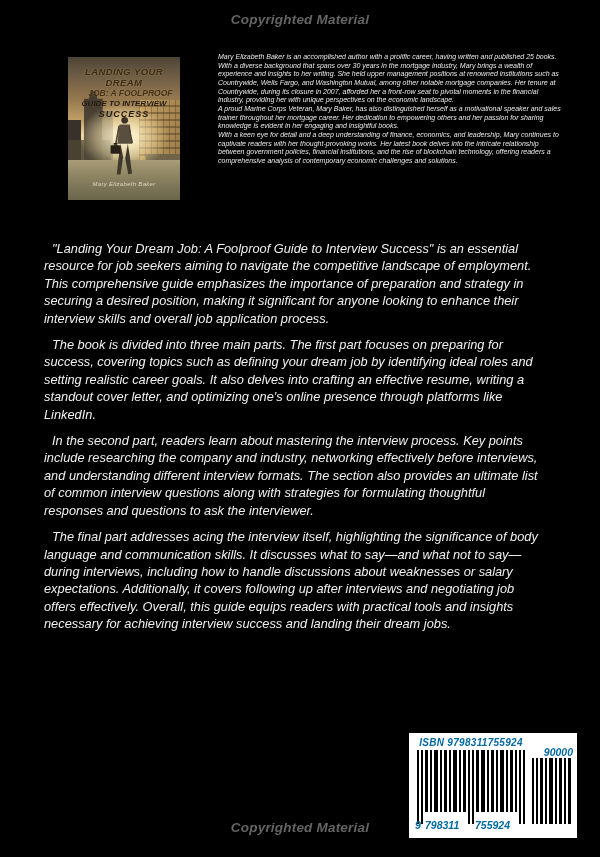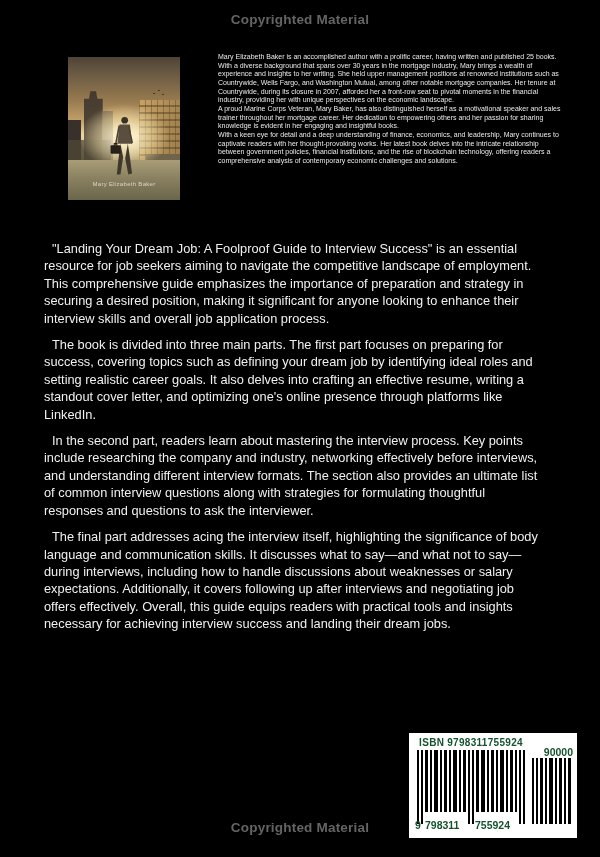--- a/index.html
+++ b/index.html
@@ -1,17 +1,17 @@
 <!DOCTYPE html>
 <html><head>
 <meta charset="utf-8">
 <style>
   html,body{margin:0;padding:0;background:#000;}
   .page{position:relative;width:600px;height:857px;background:#000;overflow:hidden;
-        font-family:"Liberation Sans",sans-serif;}
+        font-family:"Liberation Sans",sans-serif;font-style:italic;}
   .copyright{position:absolute;left:0;width:600px;text-align:center;color:#646464;
              font-size:13.5px;font-weight:bold;letter-spacing:.2px;}
   .copyright.top{top:12px;}
   .copyright.bottom{top:820px;}
 
   
   .cover{position:absolute;left:68px;top:57px;width:112px;height:143px;overflow:hidden;
          background:linear-gradient(180deg,#4d4335 0%,#6b5b44 12%,#96794f 30%,#c3a169 45%,
                     #ecd6a0 55%,#cdb682 63%,#8d8163 74%,#77704f 88%,#615c41 100%);}
   .glow{position:absolute;left:0;top:0;width:100%;height:100%;
@@ -48,21 +48,21 @@
        font-size:7px;line-height:8.65px;}
   .bio p{margin:0;}
 
   
   .desc{position:absolute;left:44px;top:240px;width:500px;color:#f0f0f0;
         font-size:12.8px;line-height:17.4px;}
   .desc p{margin:0 0 9px 0;text-indent:8px;}
 
   
   .barcode-box{position:absolute;left:409px;top:733px;width:168px;height:105px;
-               background:#fff;color:#14532d;}
+               background:#fff;color:#0369a1;}
   .isbn-label{position:absolute;top:4px;left:4px;width:116px;text-align:center;
               font-size:10px;font-weight:bold;letter-spacing:.3px;}
   .main-bc{position:absolute;left:6px;top:17px;width:112px;height:84px;}
   .bc-digits{position:absolute;left:0;bottom:3px;width:112px;display:flex;
              font-size:10.5px;font-weight:bold;}
   .bc-digits span:nth-child(1){width:10px;text-align:left;}
   .bc-digits span:nth-child(2){width:50px;text-align:left;}
   .bc-digits span:nth-child(3){width:50px;text-align:left;}
   .supp-bc{position:absolute;left:122px;top:13px;width:42px;}
   .supp-num{text-align:right;font-size:10.5px;font-weight:bold;}
@@ -90,20 +90,26 @@
     <svg class="man" viewBox="0 0 30 60">
       <circle cx="15" cy="4.5" r="3.2" fill="#3a3227"></circle>
       <path d="M10,8.5 L20,8.5 L22,27 L8,27 Z" fill="#5a4f3e"></path>
       <path d="M10.5,10 L7,28.5 L5.5,28.5 L9,9.5 Z" fill="#4a4134"></path>
       <path d="M19.5,10 L23,26 L21.5,27 L18.5,10 Z" fill="#4a4134"></path>
       <path d="M11,27 L9,42 L7.5,56.5 L11,56.5 L13.5,40 Z" fill="#3f382c"></path>
       <path d="M18,27 L20,40 L22,55.5 L18.5,56.5 L15.5,41 Z" fill="#3f382c"></path>
       <rect x="1.5" y="28.5" width="9.5" height="8" rx="1" fill="#27211a"></rect>
       <rect x="5" y="26.8" width="2.5" height="2.5" fill="none" stroke="#27211a" stroke-width="1"></rect>
     </svg>
+    <div class="cover-title">
+      <div class="ct1">LANDING YOUR DREAM</div>
+      <div class="ct2">JOB: A FOOLPROOF</div>
+      <div class="ct3">GUIDE TO INTERVIEW</div>
+      <div class="ct4">SUCCESS</div>
+    </div>
     <div class="cover-author">Mary Elizabeth Baker</div>
   </div>
 
   <div class="bio">
     <p>Mary Elizabeth Baker is an accomplished author with a prolific career, having written and published 25 books. With a diverse background that spans over 30 years in the mortgage industry, Mary brings a wealth of experience and insights to her writing. She held upper management positions at renowned institutions such as Countrywide, Wells Fargo, and Washington Mutual, among other notable mortgage companies. Her tenure at Countrywide, during its closure in 2007, afforded her a front-row seat to pivotal moments in the financial industry, providing her with unique perspectives on the economic landscape.</p>
     <p>A proud Marine Corps Veteran, Mary Baker, has also distinguished herself as a motivational speaker and sales trainer throughout her mortgage career. Her dedication to empowering others and her passion for sharing knowledge is evident in her engaging and insightful books.</p>
     <p>With a keen eye for detail and a deep understanding of finance, economics, and leadership, Mary continues to captivate readers with her thought-provoking works. Her latest book delves into the intricate relationship between government policies, financial institutions, and the rise of blockchain technology, offering readers a comprehensive analysis of contemporary economic challenges and solutions.</p>
   </div>
 
   <div class="desc">

